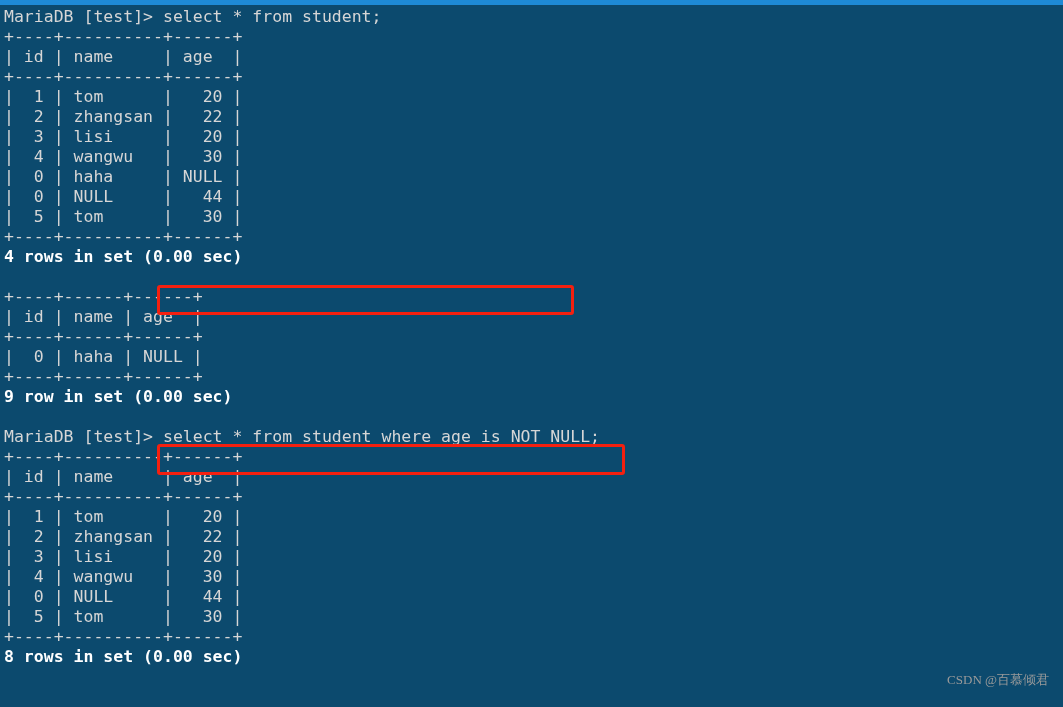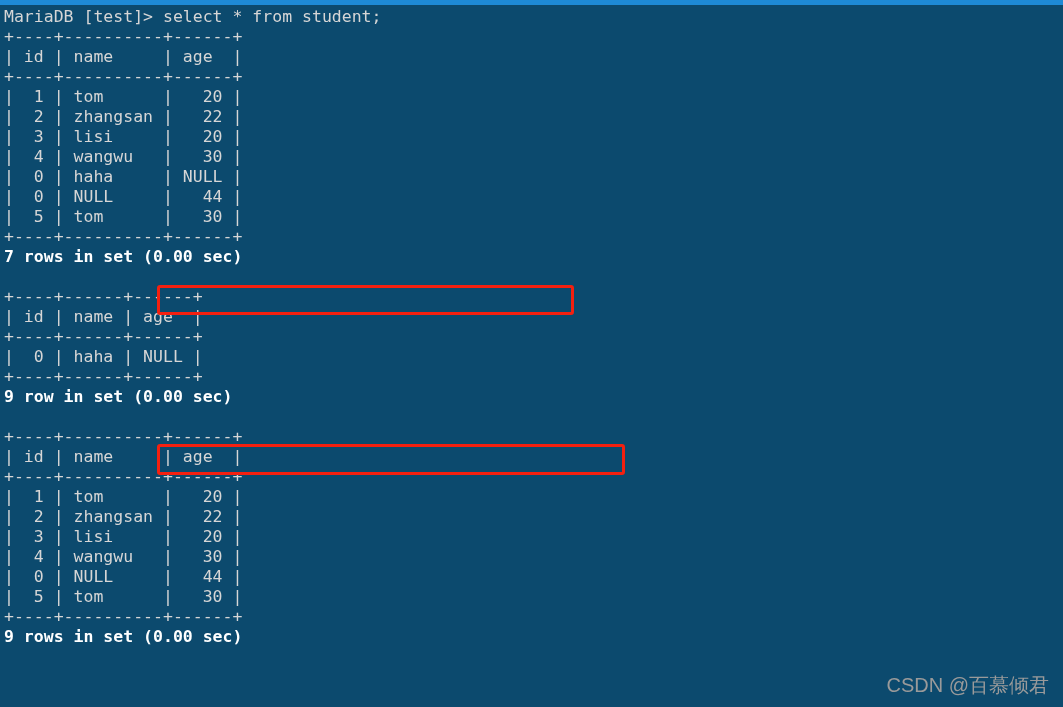--- a/index.html
+++ b/index.html
@@ -60,23 +60,23 @@
   }
   #box-notnull {
     left: 157px;
     top: 444px;
     width: 468px;
     height: 31px;
   }
   #watermark {
     position: absolute;
     right: 14px;
-    bottom: 8px;
-    font-family: Liberation Sans, sans-serif;
-    font-size: 20px;
+    bottom: 18px;
+    font-family: Liberation Serif, serif;
+    font-size: 13px;
     color: #9a9a9a;
     white-space: pre;
   }
 </style>
 </head>
 <body>
 
 <div id="screen">
 
   <div id="topbar"></div>
@@ -87,40 +87,41 @@
     <div class="line">| id | name     | age  |</div>
     <div class="line">+----+----------+------+</div>
     <div class="line">|  1 | tom      |   20 |</div>
     <div class="line">|  2 | zhangsan |   22 |</div>
     <div class="line">|  3 | lisi     |   20 |</div>
     <div class="line">|  4 | wangwu   |   30 |</div>
     <div class="line">|  0 | haha     | NULL |</div>
     <div class="line">|  0 | NULL     |   44 |</div>
     <div class="line">|  5 | tom      |   30 |</div>
     <div class="line">+----+----------+------+</div>
-    <div class="line bold">7 rows in set (0.00 sec)</div>
+    <div class="line bold">4 rows in set (0.00 sec)</div>
     <div class="line blank"></div>
     <div class="line">+----+------+------+</div>
     <div class="line">| id | name | age  |</div>
     <div class="line">+----+------+------+</div>
     <div class="line">|  0 | haha | NULL |</div>
     <div class="line">+----+------+------+</div>
     <div class="line bold">9 row in set (0.00 sec)</div>
     <div class="line blank"></div>
+    <div class="line">MariaDB [test]&gt; select * from student where age is NOT NULL;</div>
     <div class="line">+----+----------+------+</div>
     <div class="line">| id | name     | age  |</div>
     <div class="line">+----+----------+------+</div>
     <div class="line">|  1 | tom      |   20 |</div>
     <div class="line">|  2 | zhangsan |   22 |</div>
     <div class="line">|  3 | lisi     |   20 |</div>
     <div class="line">|  4 | wangwu   |   30 |</div>
     <div class="line">|  0 | NULL     |   44 |</div>
     <div class="line">|  5 | tom      |   30 |</div>
     <div class="line">+----+----------+------+</div>
-    <div class="line bold">9 rows in set (0.00 sec)</div>
+    <div class="line bold">8 rows in set (0.00 sec)</div>
   </div>
 
   <div class="box" id="box-null"></div>
   <div class="box" id="box-notnull"></div>
 
   <div id="watermark">CSDN @百慕倾君</div>
 
 </div>
 
 </body></html>

